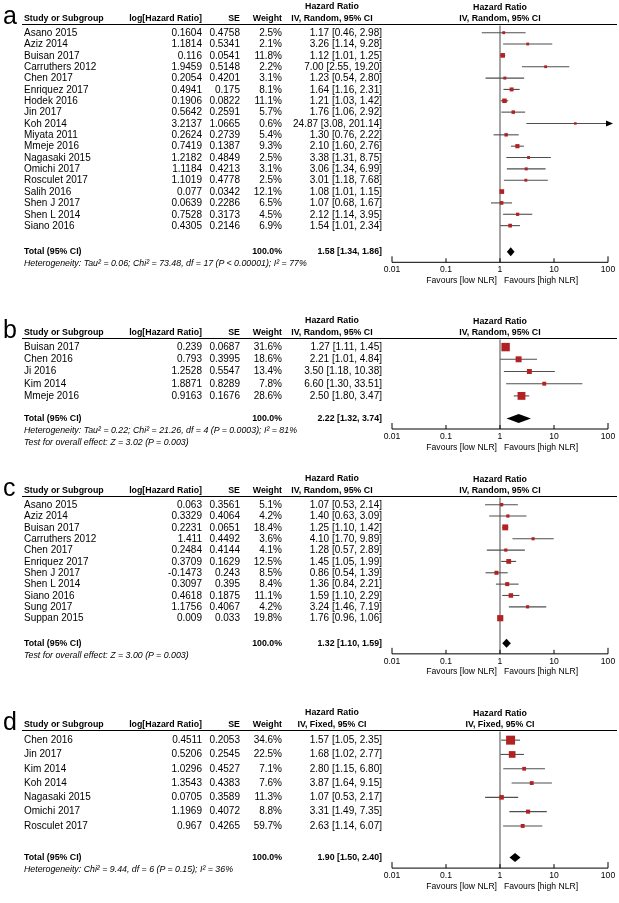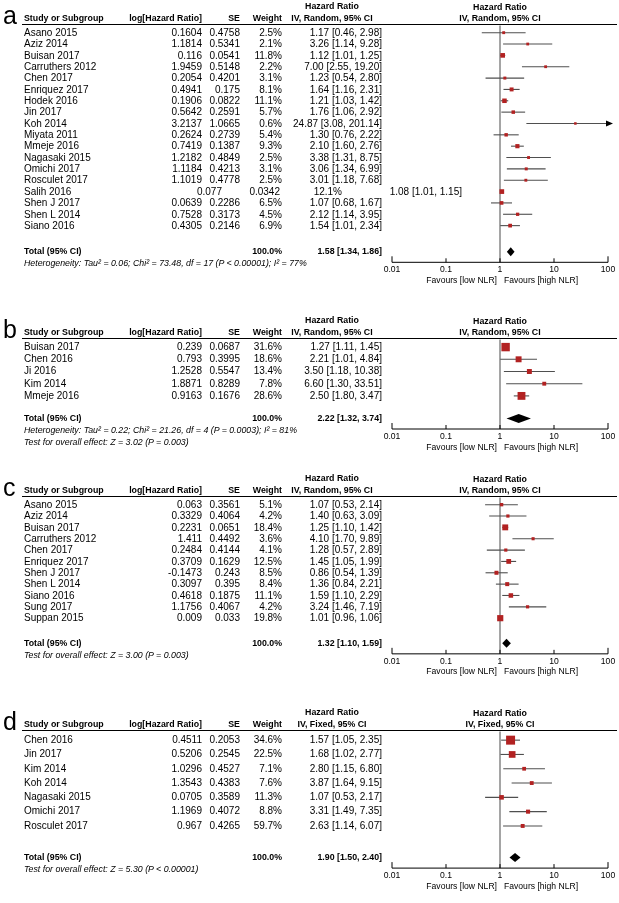--- a/index.html
+++ b/index.html
@@ -135,21 +135,21 @@
             <div class="c-num">3.1%</div>
             <div class="c-ci">3.06 [1.34, 6.99]</div>
           </div>
           <div class="srow" style="height: 11.35px; line-height: 11.35px;">
             <div>Rosculet 2017</div>
             <div class="c-num">1.1019</div>
             <div class="c-num">0.4778</div>
             <div class="c-num">2.5%</div>
             <div class="c-ci">3.01 [1.18, 7.68]</div>
           </div>
-          <div class="srow" style="height: 11.35px; line-height: 11.35px; gap: 20px;">
+          <div class="srow" style="height: 11.35px; line-height: 11.35px;">
             <div>Salih 2016</div>
             <div class="c-num">0.077</div>
             <div class="c-num">0.0342</div>
             <div class="c-num">12.1%</div>
             <div class="c-ci">1.08 [1.01, 1.15]</div>
           </div>
           <div class="srow" style="height: 11.35px; line-height: 11.35px;">
             <div>Shen J 2017</div>
             <div class="c-num">0.0639</div>
             <div class="c-num">0.2286</div>
@@ -415,21 +415,21 @@
             <div class="c-num">1.1756</div>
             <div class="c-num">0.4067</div>
             <div class="c-num">4.2%</div>
             <div class="c-ci">3.24 [1.46, 7.19]</div>
           </div>
           <div class="srow" style="height: 11.35px; line-height: 11.35px;">
             <div>Suppan 2015</div>
             <div class="c-num">0.009</div>
             <div class="c-num">0.033</div>
             <div class="c-num">19.8%</div>
-            <div class="c-ci">1.01 [0.96, 1.06]</div>
+            <div class="c-ci">1.76 [0.96, 1.06]</div>
           </div>
         </div>
         <div class="trow" style="margin-top: 13px;">
           <div style="grid-column: 1 / span 3;">Total (95% CI)</div>
           <div class="c-num">100.0%</div>
           <div class="c-ci">1.32 [1.10, 1.59]</div>
         </div>
         <div class="meta">Test for overall effect: Z = 3.00 (P = 0.003)</div>
       </div>
     <svg class="plot" width="619" height="234" viewBox="0 0 619 234">
@@ -541,21 +541,21 @@
             <div class="c-num">0.4265</div>
             <div class="c-num">59.7%</div>
             <div class="c-ci">2.63 [1.14, 6.07]</div>
           </div>
         </div>
         <div class="trow" style="margin-top: 18px;">
           <div style="grid-column: 1 / span 3;">Total (95% CI)</div>
           <div class="c-num">100.0%</div>
           <div class="c-ci">1.90 [1.50, 2.40]</div>
         </div>
-        <div class="meta">Test for overall effect: Z = 5.30 (P &lt; 0.00001)</div>
+        <div class="meta">Heterogeneity: Chi² = 9.44, df = 6 (P = 0.15); I² = 36%</div>
       </div>
     <svg class="plot" width="619" height="197" viewBox="0 0 619 197">
         <text x="500" y="9.5" text-anchor="middle" font-size="8.8" font-weight="bold">Hazard Ratio</text>
         <text x="500" y="20.5" text-anchor="middle" font-size="8.8" font-weight="bold">IV, Fixed, 95% CI</text>
         <line x1="500" y1="25.5" x2="500" y2="162.10000000000002" stroke="#4a4a4a" stroke-width="1"></line>
         <line x1="501.1442221497767" y1="34.15" x2="520.0376645626737" y2="34.15" stroke="#4f4f4f" stroke-width="1.1"></line>
         <rect x="506.0915812300986" y="29.662999999999997" width="8.974" height="8.974" fill="#b22222"></rect>
         <line x1="500.46440927514357" y1="48.449999999999996" x2="523.8939075294802" y2="48.449999999999996" stroke="#4f4f4f" stroke-width="1.1"></line>
         <rect x="508.8292012131966" y="45.1125" width="6.675000000000001" height="6.675000000000001" fill="#b22222"></rect>
         <line x1="503.27768337909504" y1="62.75" x2="544.9554812861368" y2="62.75" stroke="#4f4f4f" stroke-width="1.1"></line>

